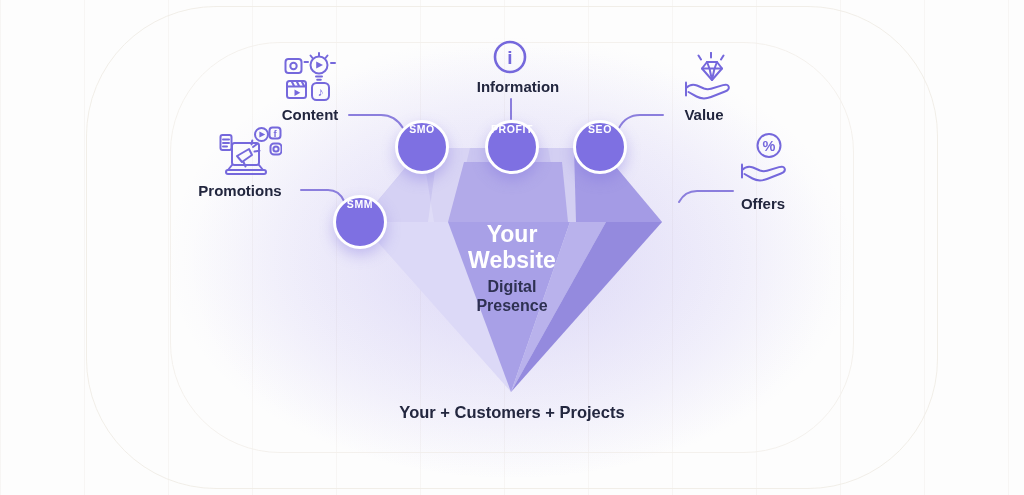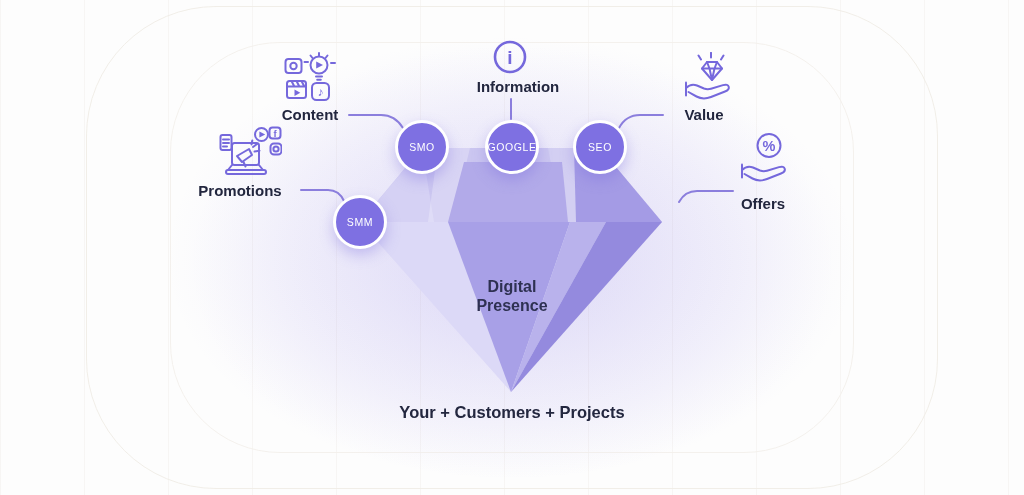--- a/index.html
+++ b/index.html
@@ -12,22 +12,22 @@
       #fdfdfd;
   }
   .ring{position:absolute;border:1px solid rgba(240,236,230,0.9);pointer-events:none;}
   .ring1{left:86px;right:86px;top:6px;bottom:6px;border-radius:130px;}
   .ring2{left:170px;right:170px;top:42px;bottom:42px;border-radius:110px;border-color:rgba(243,240,235,0.9);}
   .bg-svg{position:absolute;left:0;top:0;}
   .node{
     position:absolute;width:48px;height:48px;border-radius:50%;
     background:#7e70e2;border:3px solid #ffffff;
     box-shadow:0 6px 14px rgba(120,105,220,0.35);
-    display:flex;align-items:center;justify-content:center;
-    color:#ffffff;font-size:10.5px;font-weight:400;letter-spacing:0.6px;
+    display:flex;justify-content:center;
+    color:#ffffff;font-size:10.5px;font-weight:700;letter-spacing:0.6px;
     transform:translate(-50%,-50%);
   }
   .n-smo{left:422px;top:147px;}
   .n-google{left:512px;top:147px;}
   .n-seo{left:600px;top:147px;}
   .n-smm{left:360px;top:222px;}
   .n-sem{left:661px;top:222px;}
   .callout-label{
     position:absolute;transform:translate(-50%,-50%);
     font-size:15px;font-weight:700;color:#22263e;white-space:nowrap;
@@ -100,21 +100,21 @@
       <path d="M663,115 H640 Q626,115 619,128"></path>
       <path d="M301,190 H328 Q339,190 344,201"></path>
       <path d="M733,191 H697 Q685,191 679,202"></path>
     </g>
   </svg>
 
   <div class="node n-smo">
       <span>SMO</span>
     </div>
   <div class="node n-google">
-      <span>GOOGLE</span>
+      <span>PROFIT</span>
     </div>
   <div class="node n-smm">
       <span>SMM</span>
     </div>
   <div class="node n-seo">
       <span>SEO</span>
     </div>
 
   <div class="callout-label l-content">Content</div>
   <div class="callout-label l-information">Information</div>
@@ -185,17 +185,18 @@
     <svg width="56" height="53" viewBox="0 0 56 53">
       <g class="ico-stroke">
         <circle cx="31" cy="13.5" r="11.5"></circle>
         <path d="M4,38 q5,-5 11,-2.5 l7,3 q3.5,1.2 7,0.2 l12,-3.6 q5,-1.4 5.8,1.8 q0.6,3 -3.8,4.6 L29,47 q-8,3 -14.5,-0.5 L6.5,42"></path>
         <path d="M4,32.5 V45.5"></path>
       </g>
       <text class="ico-text" x="31" y="19" font-size="14.5" text-anchor="middle">%</text>
     </svg>
   </div>
 
+  <div class="gem-title">Your Website</div>
   <div class="gem-sub">Digital Presence</div>
 
   <div class="footer-formula">Your + Customers + Projects</div>
 
 </div>
 
 </body></html>

